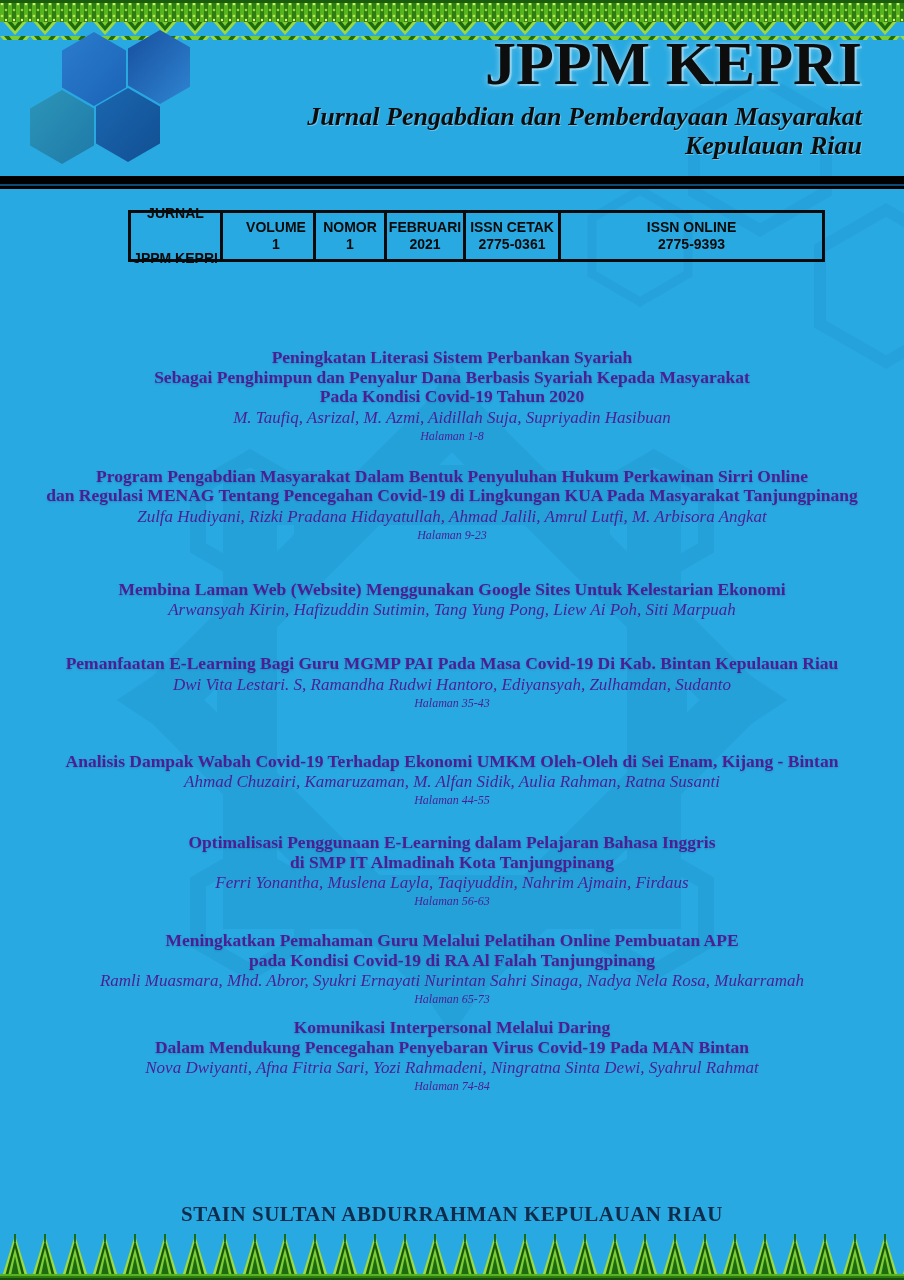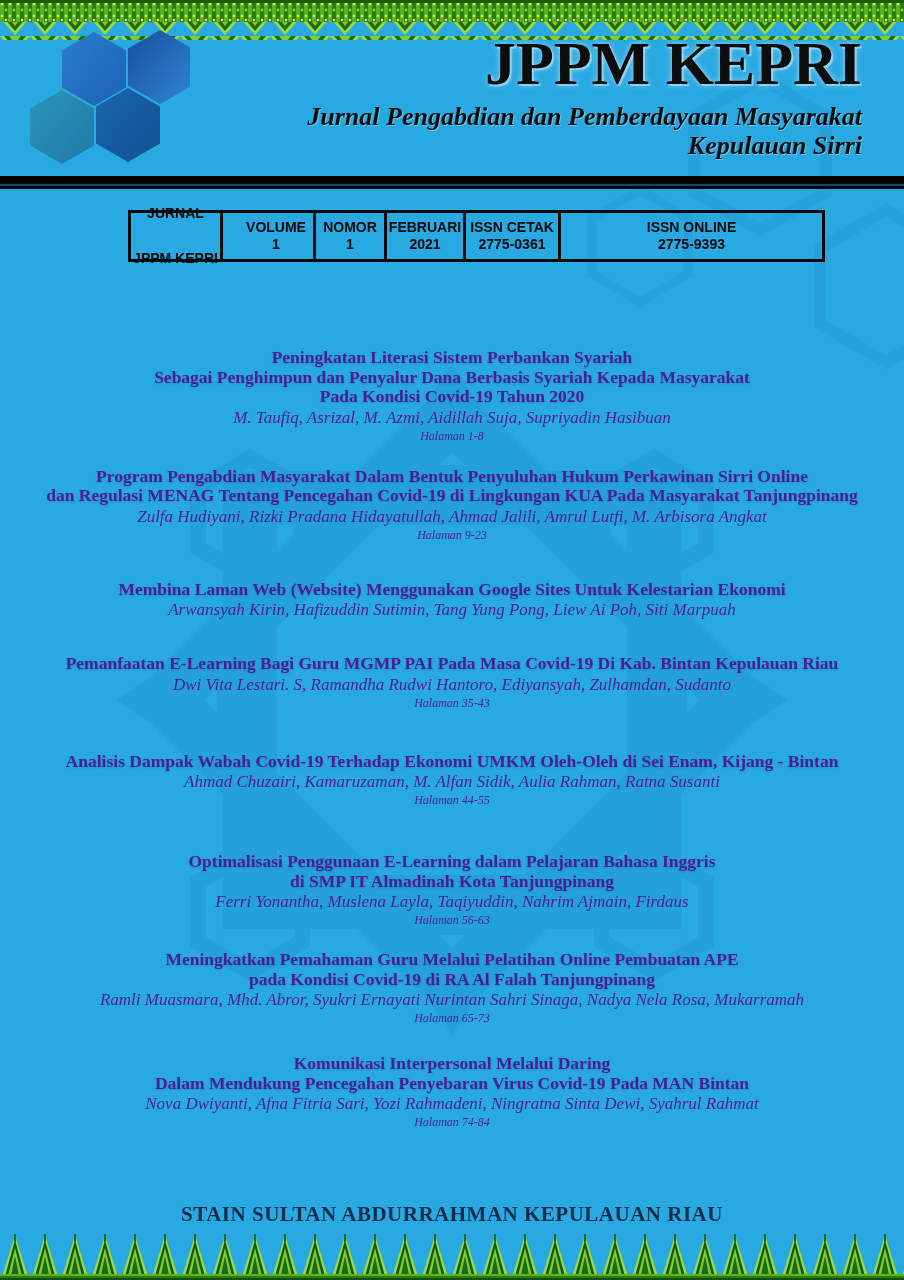--- a/index.html
+++ b/index.html
@@ -34,23 +34,23 @@
   .info-cell:first-child{margin-left:0;}
   .c0{width:89px;gap:28px;} .c1{width:74px;padding-left:16px;} .c2{width:68px;} .c3{width:76px;} .c4{width:92px;} .c5{width:261px;}
 
   
   .articles{position:absolute;top:348px;left:30px;width:844px;text-align:center;color:#4c1d95;}
   .article{margin:0 0 30px 0;}
   .article:nth-of-type(1){margin-bottom:22px;}
   .article:nth-of-type(2){margin-bottom:36px;}
   .article:nth-of-type(3){margin-bottom:35px;}
   .article:nth-of-type(4){margin-bottom:40px;}
-  .article:nth-of-type(5){margin-bottom:43px;text-align:center;}
+  .article:nth-of-type(5){margin-bottom:24px;text-align:center;}
   .article:nth-of-type(6){margin-bottom:21px;}
-  .article:nth-of-type(7){margin-bottom:27px;}
+  .article:nth-of-type(7){margin-bottom:10px;}
   .art-title{font-weight:bold;font-size:17.5px;line-height:19.5px;white-space:pre-line;
         text-shadow:0 1px 2px rgba(0,70,110,0.25);}
   .art-authors{font-style:italic;font-size:17px;line-height:18px;margin-top:2px;}
   .art-pages{font-style:italic;font-size:12px;line-height:18px;}
 
   
   .footer{position:absolute;top:1202px;left:0;width:904px;text-align:center;
         font-weight:bold;font-size:21px;letter-spacing:0.5px;color:#0f2c4d;}
 </style>
 </head>
@@ -123,21 +123,21 @@
       <polygon transform="translate(100,0)" points="32,0 64,18.5 64,55.5 32,74 0,55.5 0,18.5" fill="url(#hxTR)"></polygon>
       <polygon transform="translate(2,60)" points="32,0 64,18.5 64,55.5 32,74 0,55.5 0,18.5" fill="url(#hxBL)"></polygon>
       <polygon transform="translate(68,58)" points="32,0 64,18.5 64,55.5 32,74 0,55.5 0,18.5" fill="url(#hxBR)"></polygon>
     </g>
   </svg>
 
   <div class="header-text">
     <div class="journal-abbrev">JPPM KEPRI</div>
     <div class="journal-name">
       <div>Jurnal Pengabdian dan Pemberdayaan Masyarakat</div>
-      <div>Kepulauan Sirri</div>
+      <div>Kepulauan Riau</div>
     </div>
   </div>
 
   <div class="divider"></div>
 
   <div class="info-table">
     <div class="info-cell c0">
       <span>JURNAL</span>
       <span>JPPM KEPRI</span>
     </div>

